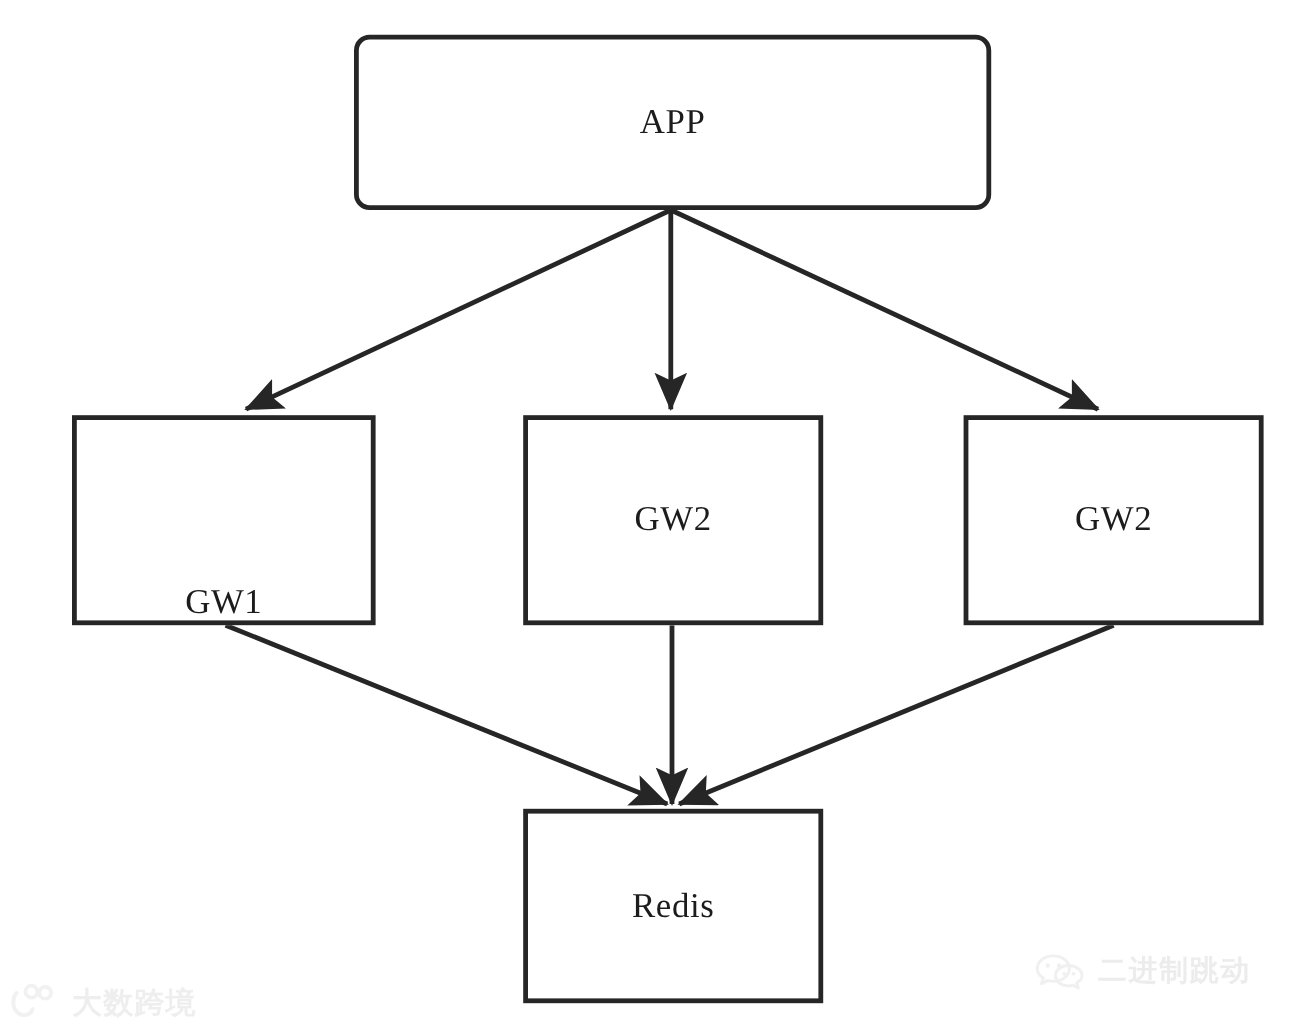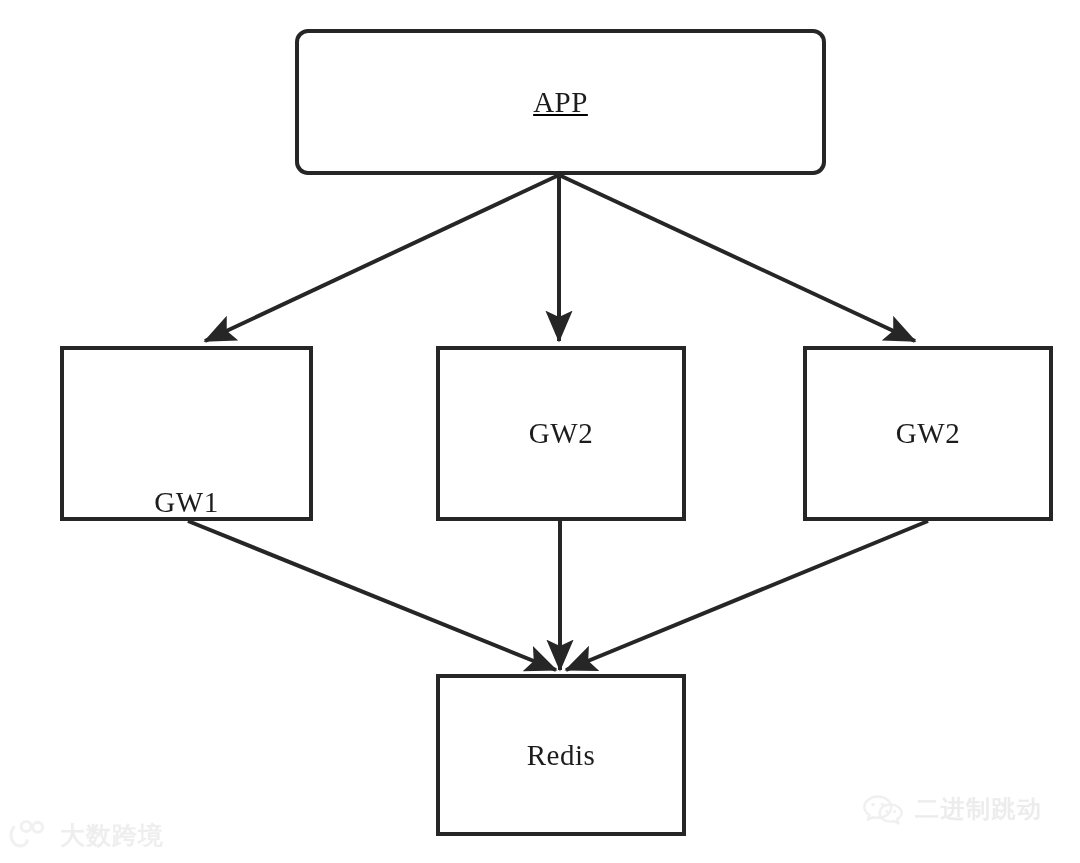--- a/index.html
+++ b/index.html
@@ -39,21 +39,21 @@
   }
   .node-label {
     font-family: "Liberation Serif", "DejaVu Serif", serif;
     font-size: 29px;
     color: #1c1c1c;
     letter-spacing: 0.5px;
     line-height: 1;
     user-select: none;
   }
   
-  #node-app      { left: 295px; top: 29px;  width: 531px; height: 146px; text-decoration: underline; }
+  #node-app      { left: 295px; top: 29px;  width: 531px; height: 146px; }
   #node-gw1      { left: 60px;  top: 346px; width: 253px; height: 175px; align-items: flex-end; }
   #node-gw2      { left: 436px; top: 346px; width: 250px; height: 175px; }
   #node-gw3      { left: 803px; top: 346px; width: 250px; height: 175px; }
   #node-redis    { left: 436px; top: 674px; width: 250px; height: 162px; }
 
   
   .watermark {
     position: absolute;
     display: flex;
     align-items: center;

